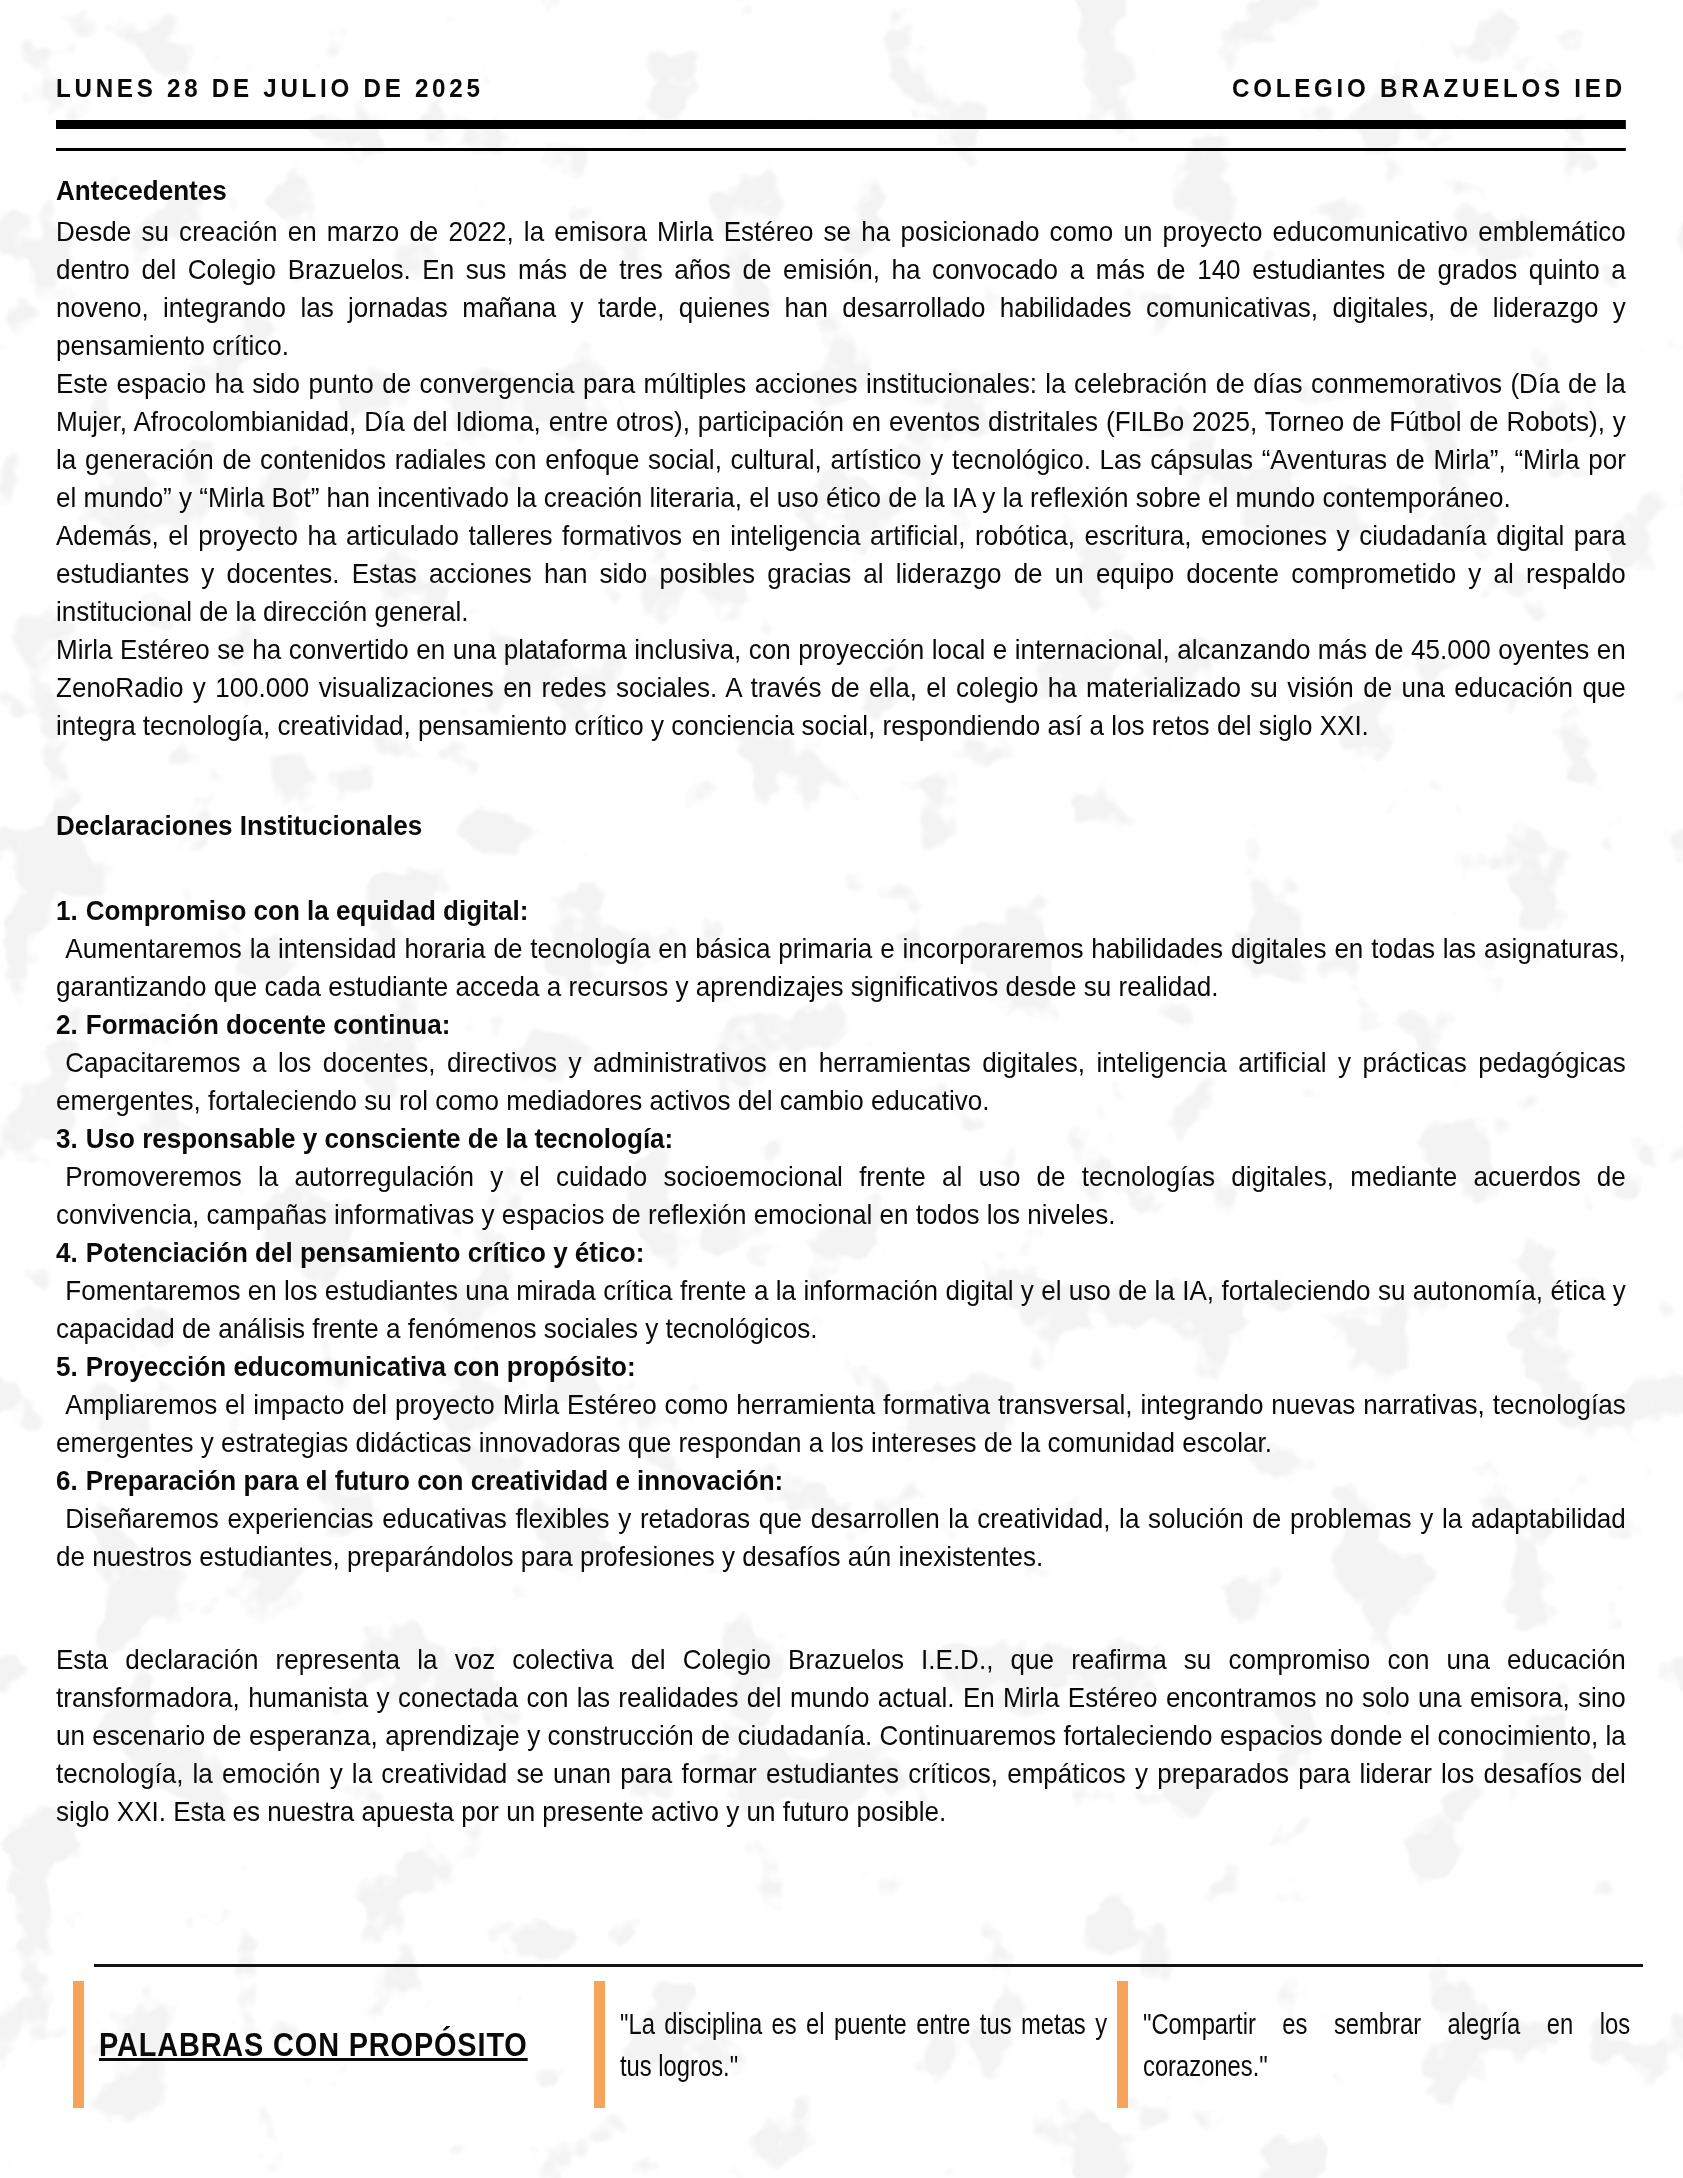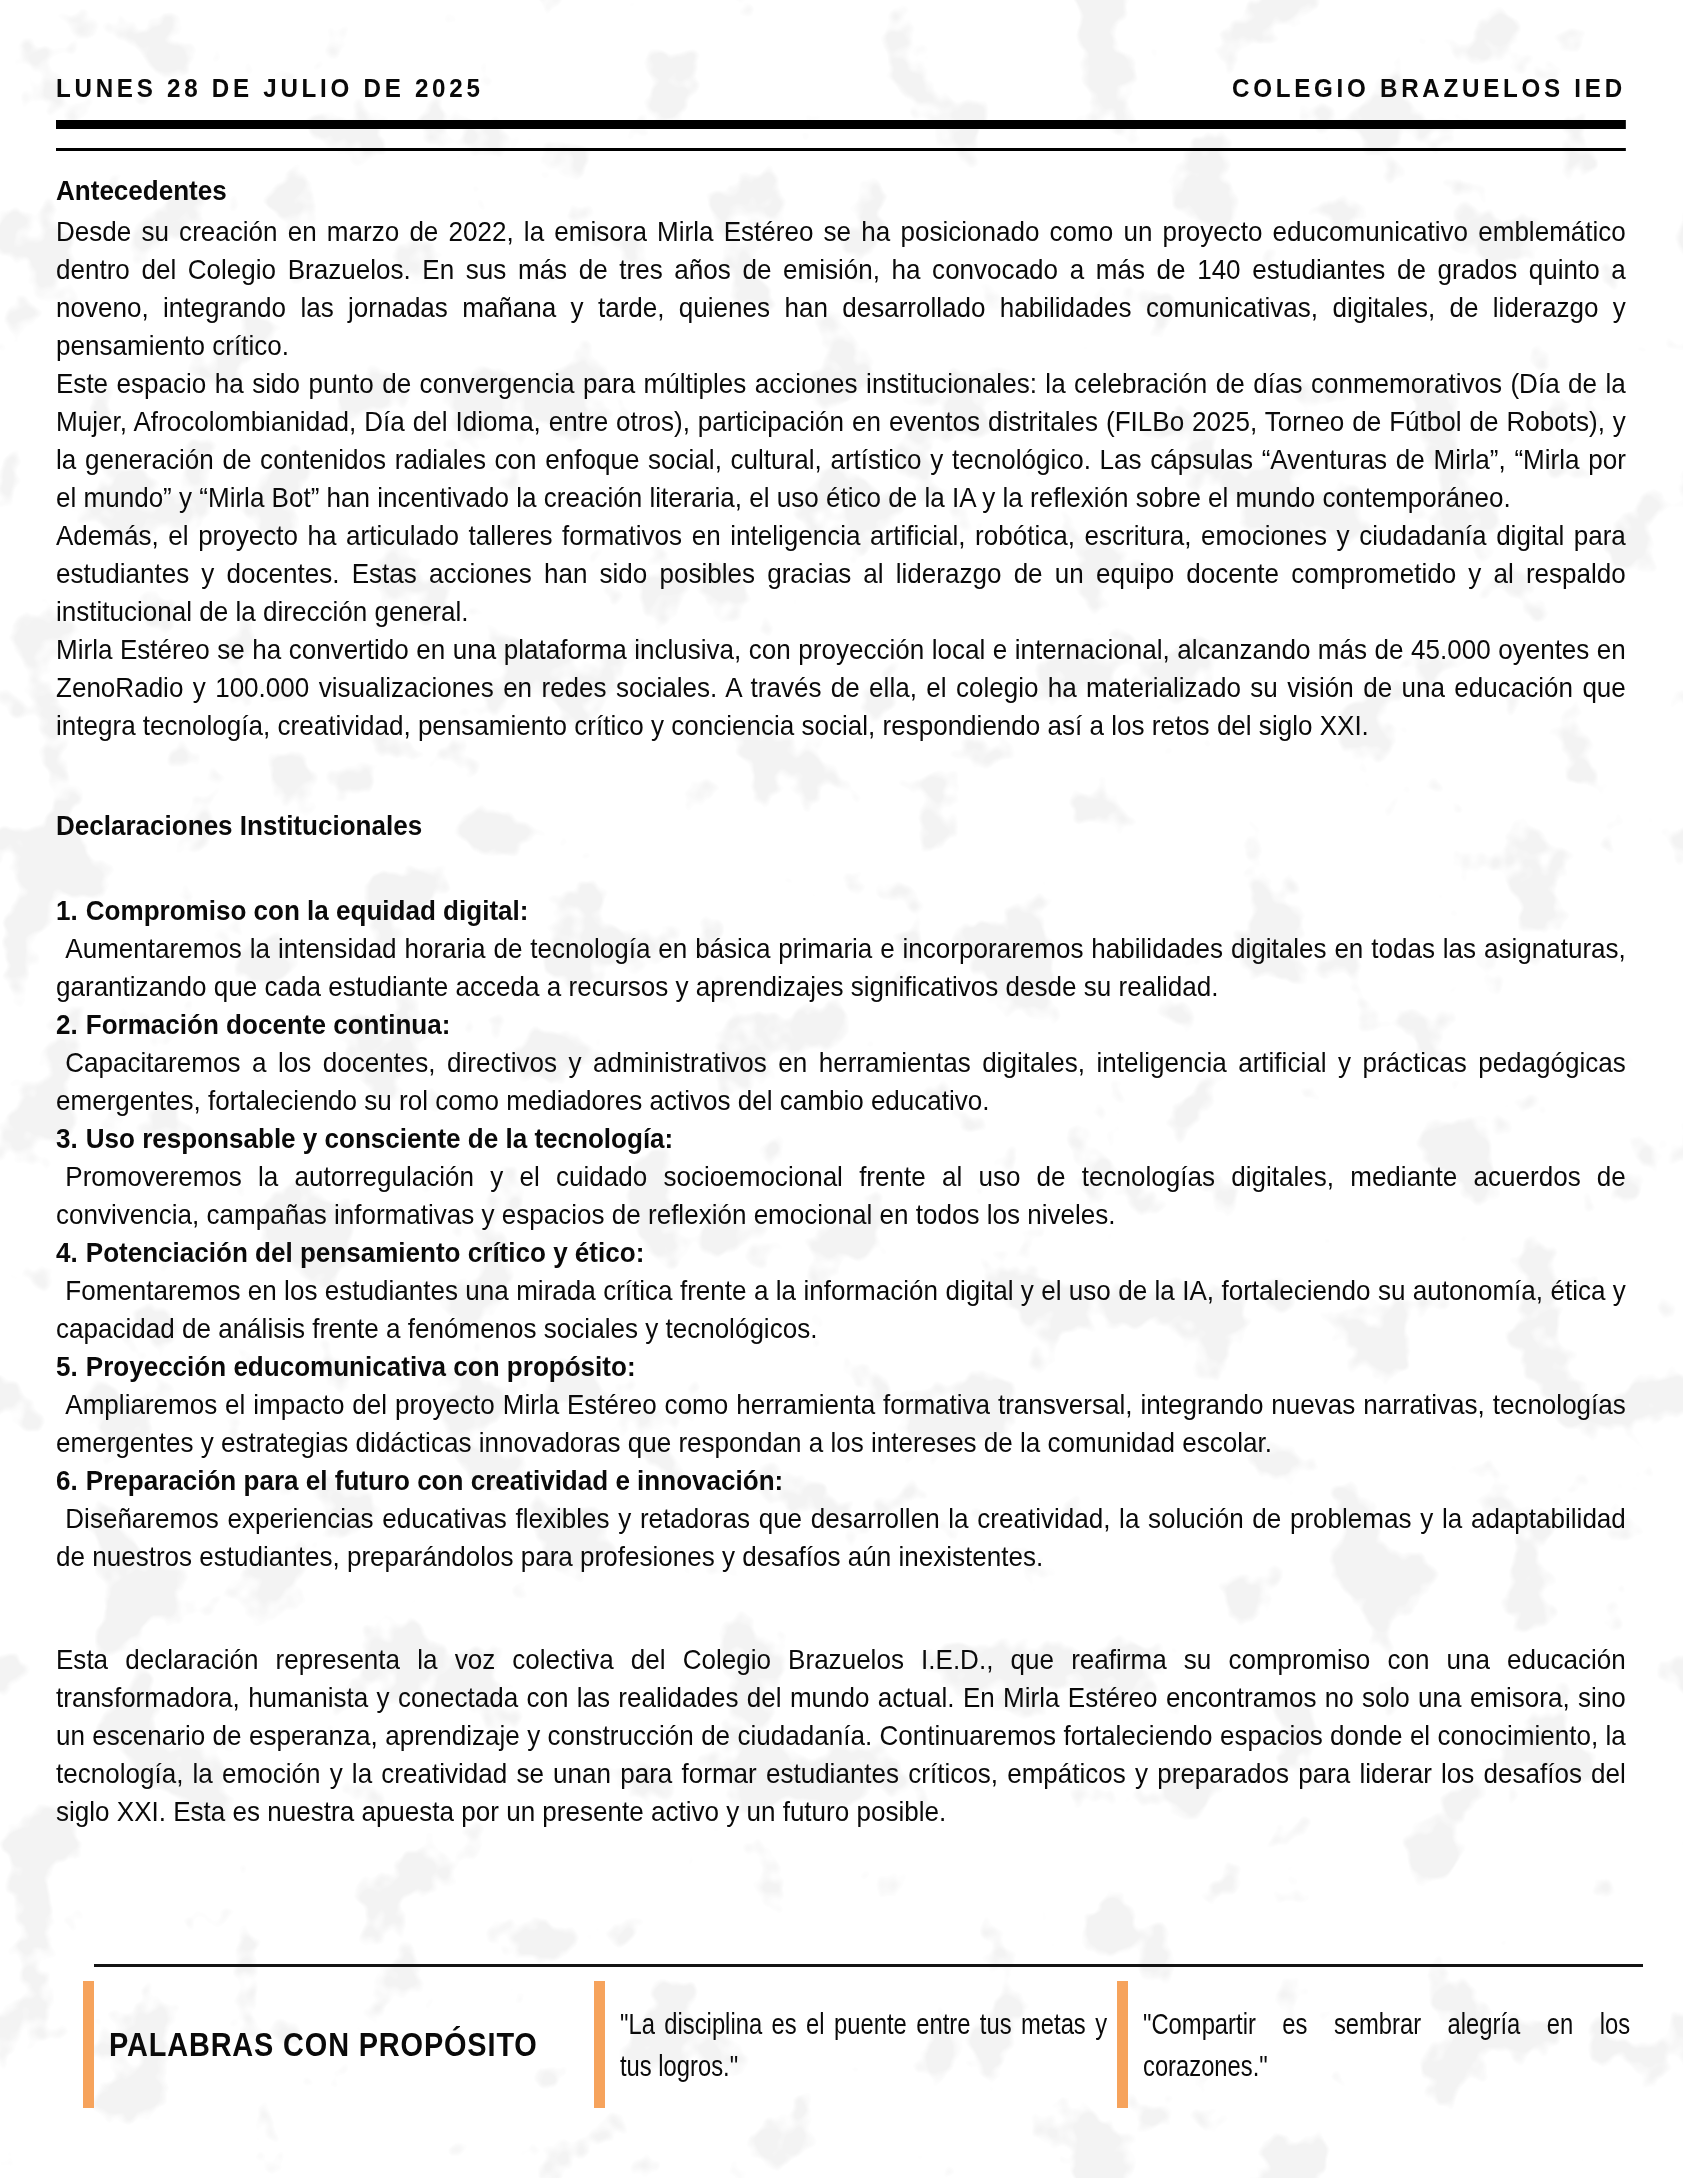--- a/index.html
+++ b/index.html
@@ -27,21 +27,21 @@
   .body{margin:0;font-size:28px;line-height:38px;text-align:justify;}
   .decl-heading{margin:63px 0 48px 0;font-size:28px;line-height:36px;font-weight:700;}
 
   .decl-title{display:flex;font-weight:700;font-size:28px;line-height:38px;}
   .decl-num{flex:none;width:32px;}
   .decl-body{text-indent:10px;}
   .closing{margin-top:65px;}
 
   .footer-rule{position:absolute;left:94px;top:1964px;width:1549px;height:3px;background:#141414;z-index:1;}
   .fcol{position:absolute;top:1981px;height:127px;display:flex;align-items:center;z-index:1;}
-  .f1{left:83px;}
+  .f1{left:73px;text-decoration:underline;}
   .f2{left:594px;}
   .f3{left:1117px;}
   .accent-bar{flex:none;width:11px;height:127px;background:#F6A35C;}
   .ftitle{
     margin-left:15px;font-size:34px;font-weight:700;letter-spacing:1px;
     white-space:nowrap;transform:scaleX(0.85);transform-origin:0 50%;
   }
   .quote{
     margin:0 0 0 15px;width:594px;
     font-size:29px;line-height:42px;text-align:justify;

